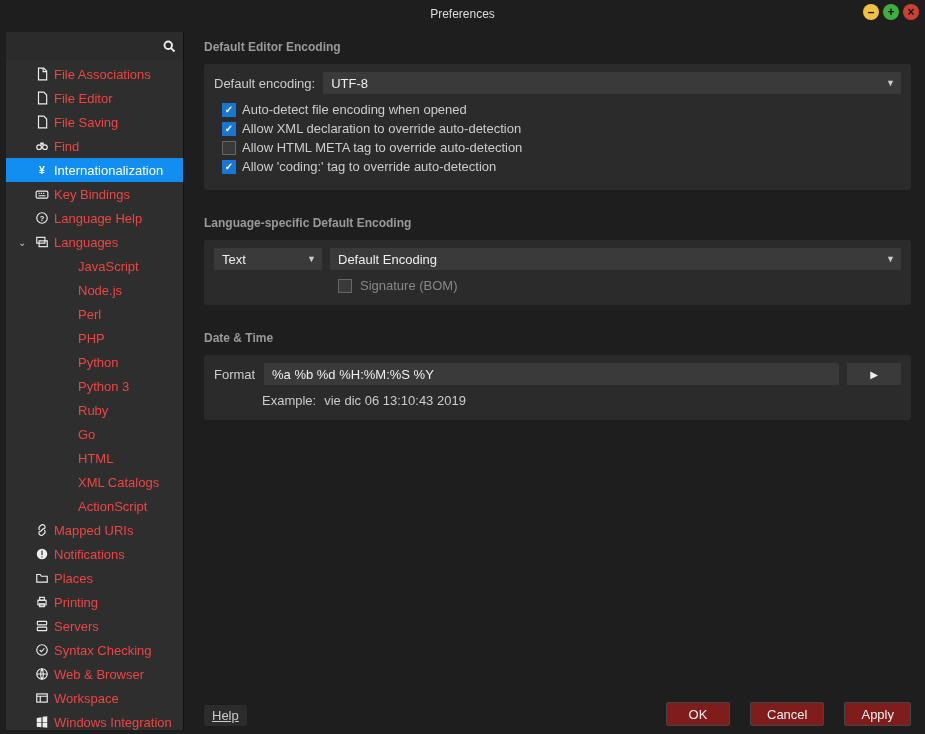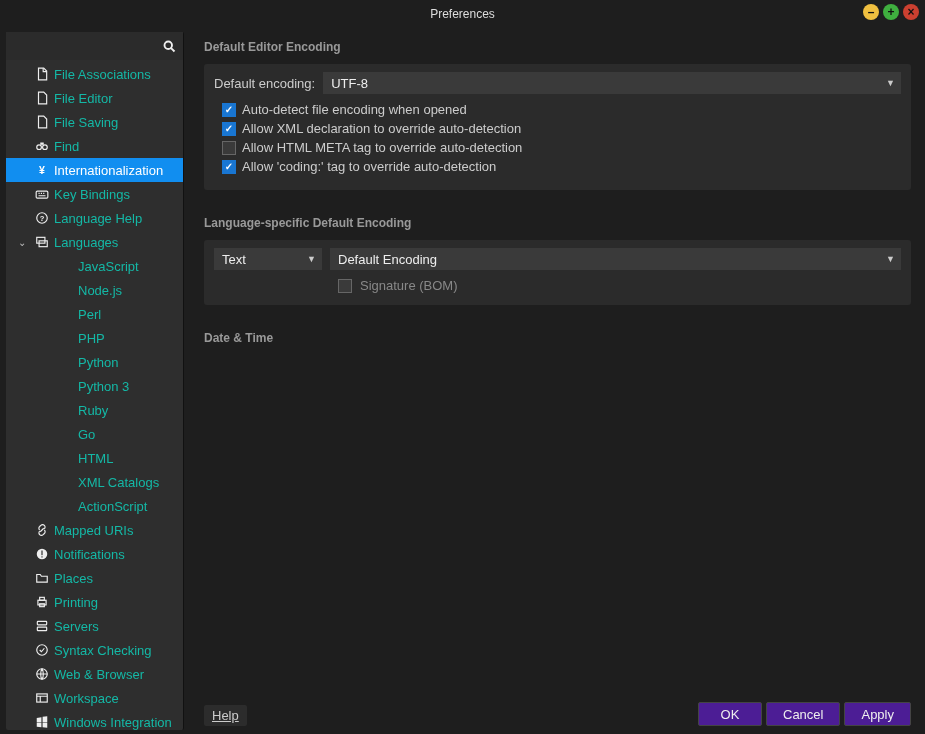--- a/index.html
+++ b/index.html
@@ -84,21 +84,21 @@
     margin-left: -16px;
     width: 12px;
     color: #bbb;
     font-size: 10px;
   }
   .tree-item .ico {
     width: 16px; height: 16px;
     display: inline-flex; align-items: center; justify-content: center;
     color: #eee;
   }
-  .tree-item .lbl { color: #14b8a6; }
+  .tree-item .lbl { color: #ef4444; }
   .tree-item.selected {
     background: #118ef0;
   }
   .tree-item.selected .lbl, .tree-item.selected .ico { color: #fff; }
 
   
   .main {
     flex: 1;
     padding: 12px 14px 8px 20px;
     display: flex;
@@ -182,28 +182,28 @@
     text-decoration: underline;
     color: #ccc;
     background: #2c2c2c;
     padding: 3px 8px;
     border-radius: 2px;
   }
   .footer .spacer { flex: 1; }
   .btn {
     min-width: 64px;
     height: 24px;
-    background: #4c1d95;
+    background: #7f1d1d;
     color: #eee;
     border: 1px solid #444;
     display: inline-flex;
     align-items: center;
     justify-content: center;
     padding: 0 16px;
-    margin-left: 4px;
+    margin-left: 20px;
     border-radius: 2px;
   }
 
   
   ::-webkit-scrollbar { width: 8px; }
   ::-webkit-scrollbar-track { background: #2b2b2b; }
   ::-webkit-scrollbar-thumb { background: #555; }
 
   svg { display: block; }
 </style>
@@ -461,20 +461,35 @@
           <span class="caret">▼</span>
         </div>
       </div>
       <div class="row" style="margin-left:124px;">
         <span class="chk"></span>
         <span style="color:#888">Signature (BOM)</span>
       </div>
     </div>
 
     <div class="section-title">Date &amp; Time</div>
+    <div class="panel">
+      <div class="row">
+        <span class="field-label" style="width:42px">Format</span>
+        <div class="input-text">
+          <span>%a %b %d %H:%M:%S %Y</span>
+        </div>
+        <div class="play-btn">
+          <span>▶</span>
+        </div>
+      </div>
+      <div class="row example-row">
+        <span>Example:</span>
+        <span>vie dic 06 13:10:43 2019</span>
+      </div>
+    </div>
 
     <div class="footer">
       <span class="help-link">Help</span>
       <span class="spacer"></span>
       <span class="btn">OK</span>
       <span class="btn">Cancel</span>
       <span class="btn">Apply</span>
     </div>
 
   </div>

